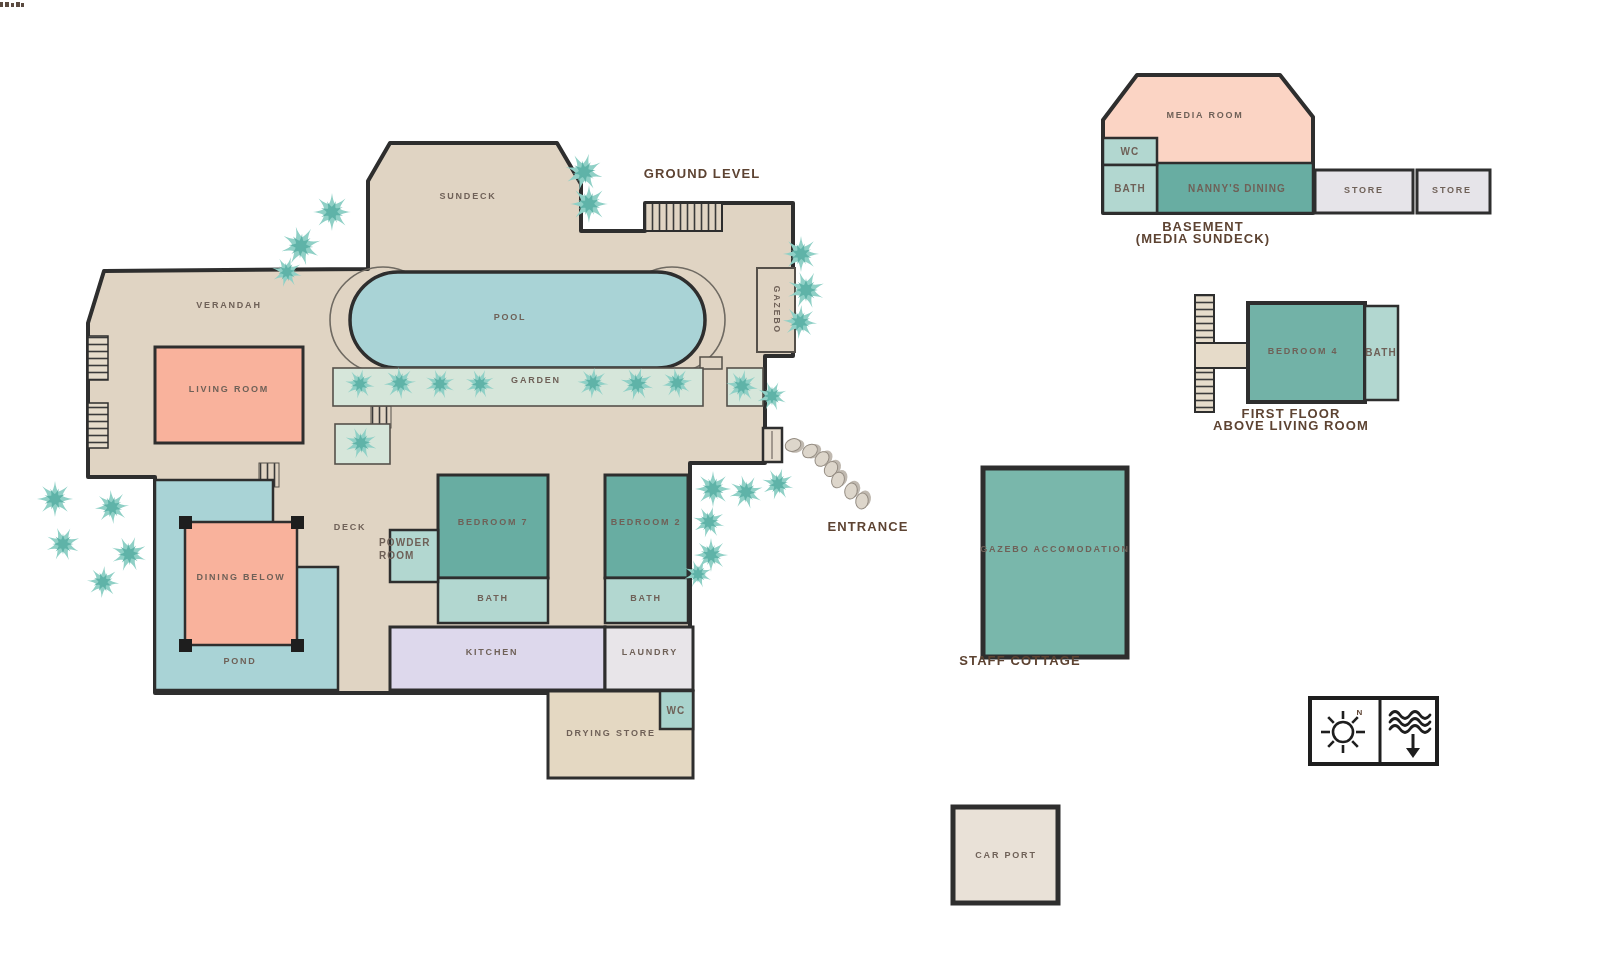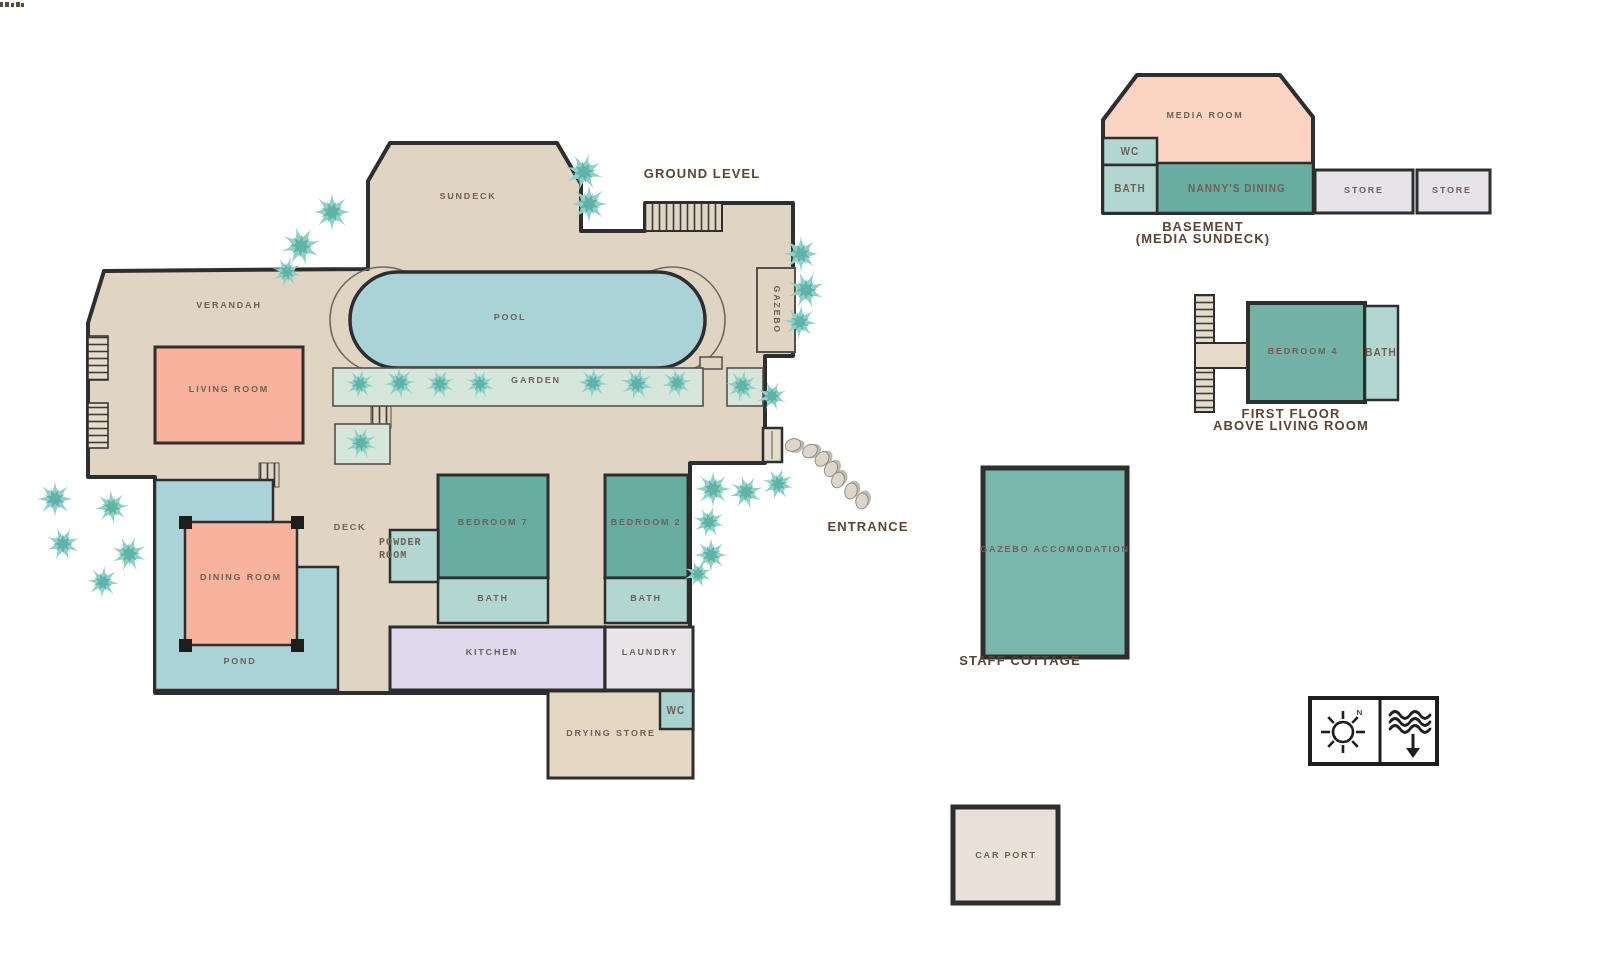--- a/index.html
+++ b/index.html
@@ -4,21 +4,21 @@
 <style>
   html,body{margin:0;padding:0;background:#fff;}
   #canvas{position:relative;width:1600px;height:980px;background:#fff;overflow:hidden;
           font-family:"Liberation Sans",sans-serif;}
   svg{position:absolute;left:0;top:0;}
   .lbl{position:absolute;transform:translate(-50%,-50%);
        font:700 9px/1.3 "Liberation Sans",sans-serif;letter-spacing:1.8px;
        color:#6f6158;white-space:nowrap;text-align:left;}
   .title{font-weight:800;color:#5d4332;letter-spacing:1.1px;font-size:13px;}
   .sm{font-size:10px;letter-spacing:1.1px;}
-  .wrap{white-space:normal;width:70px;font-family:Liberation Mono, monospace;}
+  .wrap{white-space:normal;width:70px;}
   .vert{writing-mode:vertical-rl;letter-spacing:2px;font-size:8.5px;}
 </style>
 </head>
 <body>
 
 <div id="canvas">
 
 <svg width="1600" height="980" viewBox="0 0 1600 980">
   <defs>
     <pattern id="hv" width="7" height="7" patternUnits="userSpaceOnUse">
@@ -185,21 +185,21 @@
 <div class="lbl" style="left:229px;top:306px">VERANDAH</div>
 <div class="lbl" style="left:229px;top:390px">LIVING ROOM</div>
 <div class="lbl" style="left:536px;top:381px">GARDEN</div>
 <div class="lbl vert" style="left:776px;top:310px">GAZEBO</div>
 <div class="lbl" style="left:350px;top:528px">DECK</div>
 <div class="lbl sm wrap" style="left:414px;top:549px">POWDER ROOM</div>
 <div class="lbl" style="left:493px;top:523px">BEDROOM 7</div>
 <div class="lbl" style="left:646px;top:523px">BEDROOM 2</div>
 <div class="lbl" style="left:493px;top:599px">BATH</div>
 <div class="lbl" style="left:646px;top:599px">BATH</div>
-<div class="lbl" style="left:241px;top:578px">DINING ROOM</div>
+<div class="lbl" style="left:241px;top:578px">DINING BELOW</div>
 <div class="lbl" style="left:240px;top:662px">POND</div>
 <div class="lbl" style="left:492px;top:653px">KITCHEN</div>
 <div class="lbl" style="left:650px;top:653px">LAUNDRY</div>
 <div class="lbl sm" style="left:676px;top:710px">WC</div>
 <div class="lbl" style="left:611px;top:734px">DRYING STORE</div>
 <div class="lbl title" style="left:868px;top:527px">ENTRANCE</div>
 
 <div class="lbl" style="left:1205px;top:116px">MEDIA ROOM</div>
 <div class="lbl sm" style="left:1130px;top:151px">WC</div>
 <div class="lbl sm" style="left:1130px;top:188px">BATH</div>

